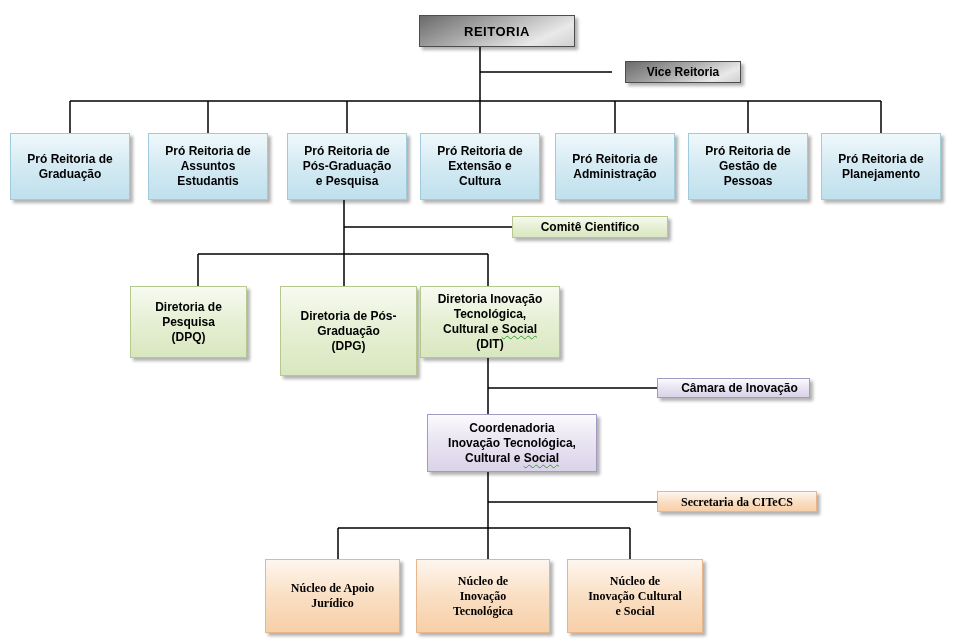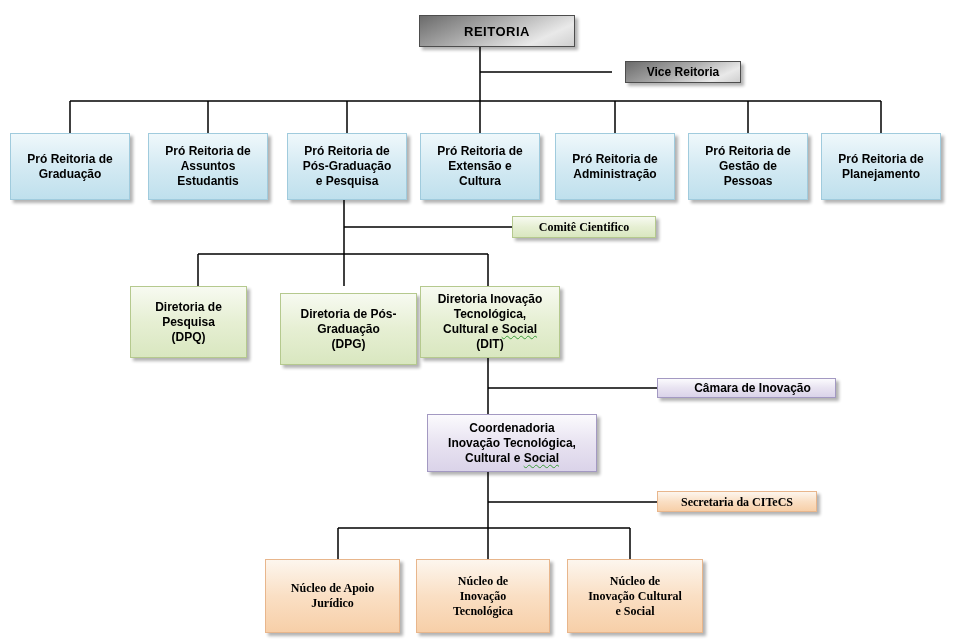--- a/index.html
+++ b/index.html
@@ -132,36 +132,36 @@
 Extensão e
 Cultura</div>
   <div class="node lvl-blue" style="left:555px; top:133px; width:120px; height:67px;">Pró Reitoria de
 Administração</div>
   <div class="node lvl-blue" style="left:688px; top:133px; width:120px; height:67px;">Pró Reitoria de
 Gestão de
 Pessoas</div>
   <div class="node lvl-blue" style="left:821px; top:133px; width:120px; height:67px;">Pró Reitoria de
 Planejamento</div>
 
-  <div class="node lvl-green ribbon" style="left:512px; top:216px; width:144px; height:22px;font-family:Liberation Serif, serif;">Comitê Cientifico</div>
+  <div class="node lvl-green ribbon" style="left:512px; top:216px; width:156px; height:22px;">Comitê Cientifico</div>
 
   <div class="node lvl-green" style="left:130px; top:286px; width:117px; height:72px;">Diretoria de
 Pesquisa
 (DPQ)</div>
-  <div class="node lvl-green" style="left:280px; top:293px; width:137px; height:72px;">Diretoria de Pós-
+  <div class="node lvl-green" style="left:280px; top:286px; width:137px; height:90px;">Diretoria de Pós-
 Graduação
 (DPG)</div>
   <div class="node lvl-green" style="left:420px; top:286px; width:140px; height:72px;">
     <span><span>Diretoria Inovação
 Tecnológica,
 Cultural e </span><span class="wavy">Social</span><span>
 (DIT)</span></span>
   </div>
 
-  <div class="node lvl-purple ribbon" style="left:657px; top:378px; width:179px; height:20px;padding-left:12px;">Câmara de Inovação</div>
+  <div class="node lvl-purple ribbon" style="left:657px; top:378px; width:153px; height:20px;padding-left:12px;">Câmara de Inovação</div>
 
   <div class="node lvl-purple" style="left:427px; top:414px; width:170px; height:58px;">
     <span><span>Coordenadoria
 Inovação Tecnológica,
 Cultural e </span><span class="wavy">Social</span><span></span></span>
   </div>
 
   <div class="node lvl-orange ribbon" style="left:657px; top:491px; width:160px; height:21px;">Secretaria da CITeCS</div>
 
   <div class="node lvl-orange" style="left:265px; top:559px; width:135px; height:74px;">Núcleo de Apoio

